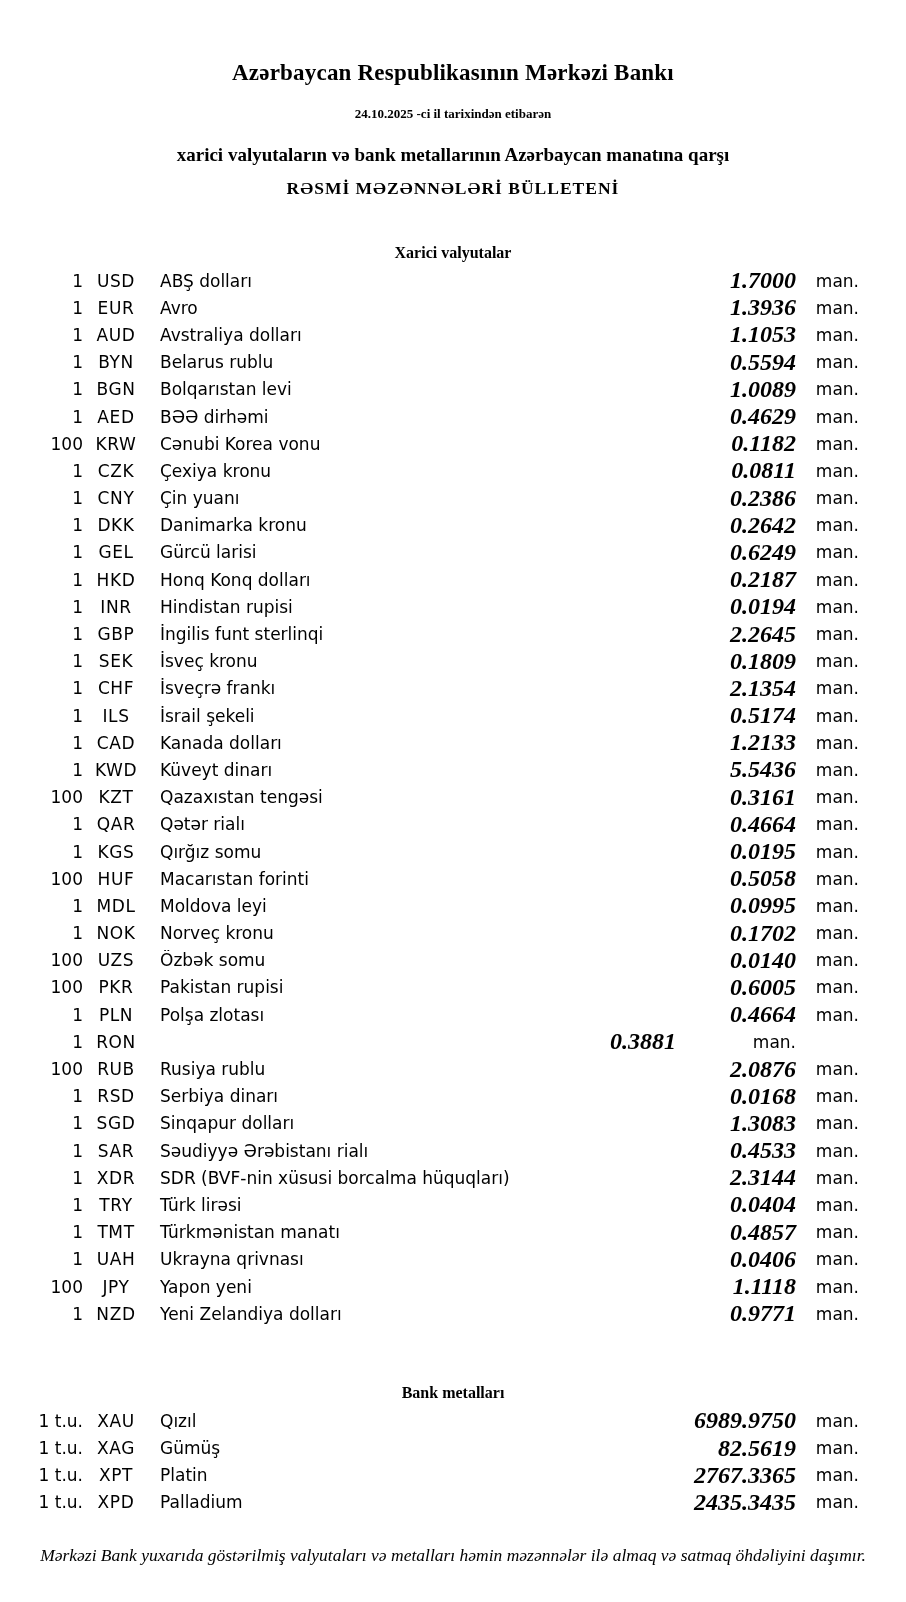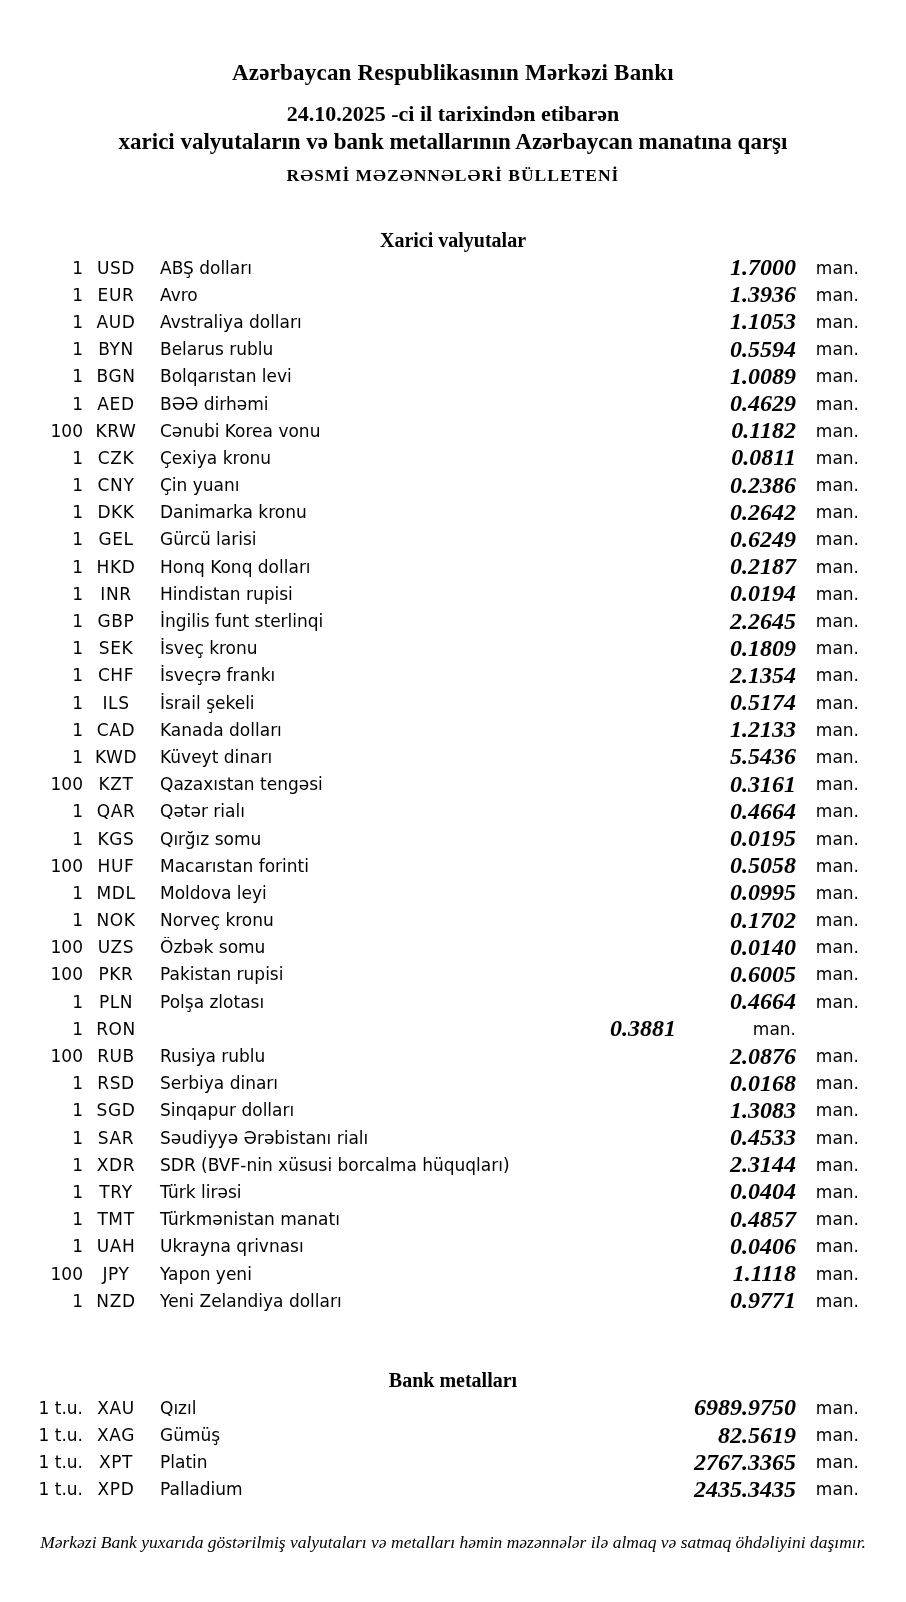--- a/index.html
+++ b/index.html
@@ -24,40 +24,40 @@
   }
   .bank-name {
     margin: 0;
     padding-top: 58px;
     font-size: 23px;
     line-height: 30px;
     letter-spacing: 0.2px;
   }
   .date-line {
     margin-top: 14px;
-    font-size: 22px;
+    font-size: 13px;
     line-height: 24px;
   }
   .subject-line {
-    margin-top: 4px;
-    font-size: 23px;
+    margin-top: 17px;
+    font-size: 19px;
     line-height: 24px;
   }
   .bulletin-title {
     margin-top: 9px;
     font-size: 17.5px;
     line-height: 24px;
     letter-spacing: 1px;
   }
   
   .section-title {
     text-align: center;
     font-family: "Liberation Serif", serif;
     font-weight: bold;
-    font-size: 20px;
+    font-size: 16px;
     line-height: 24px;
   }
   .section-title.currencies { margin-top: 41px; }
   .section-title.metals    { margin-top: 54px; }
   
   .rate-table {
     margin-top: 2px;
   }
   .rate-row {
     display: grid;

